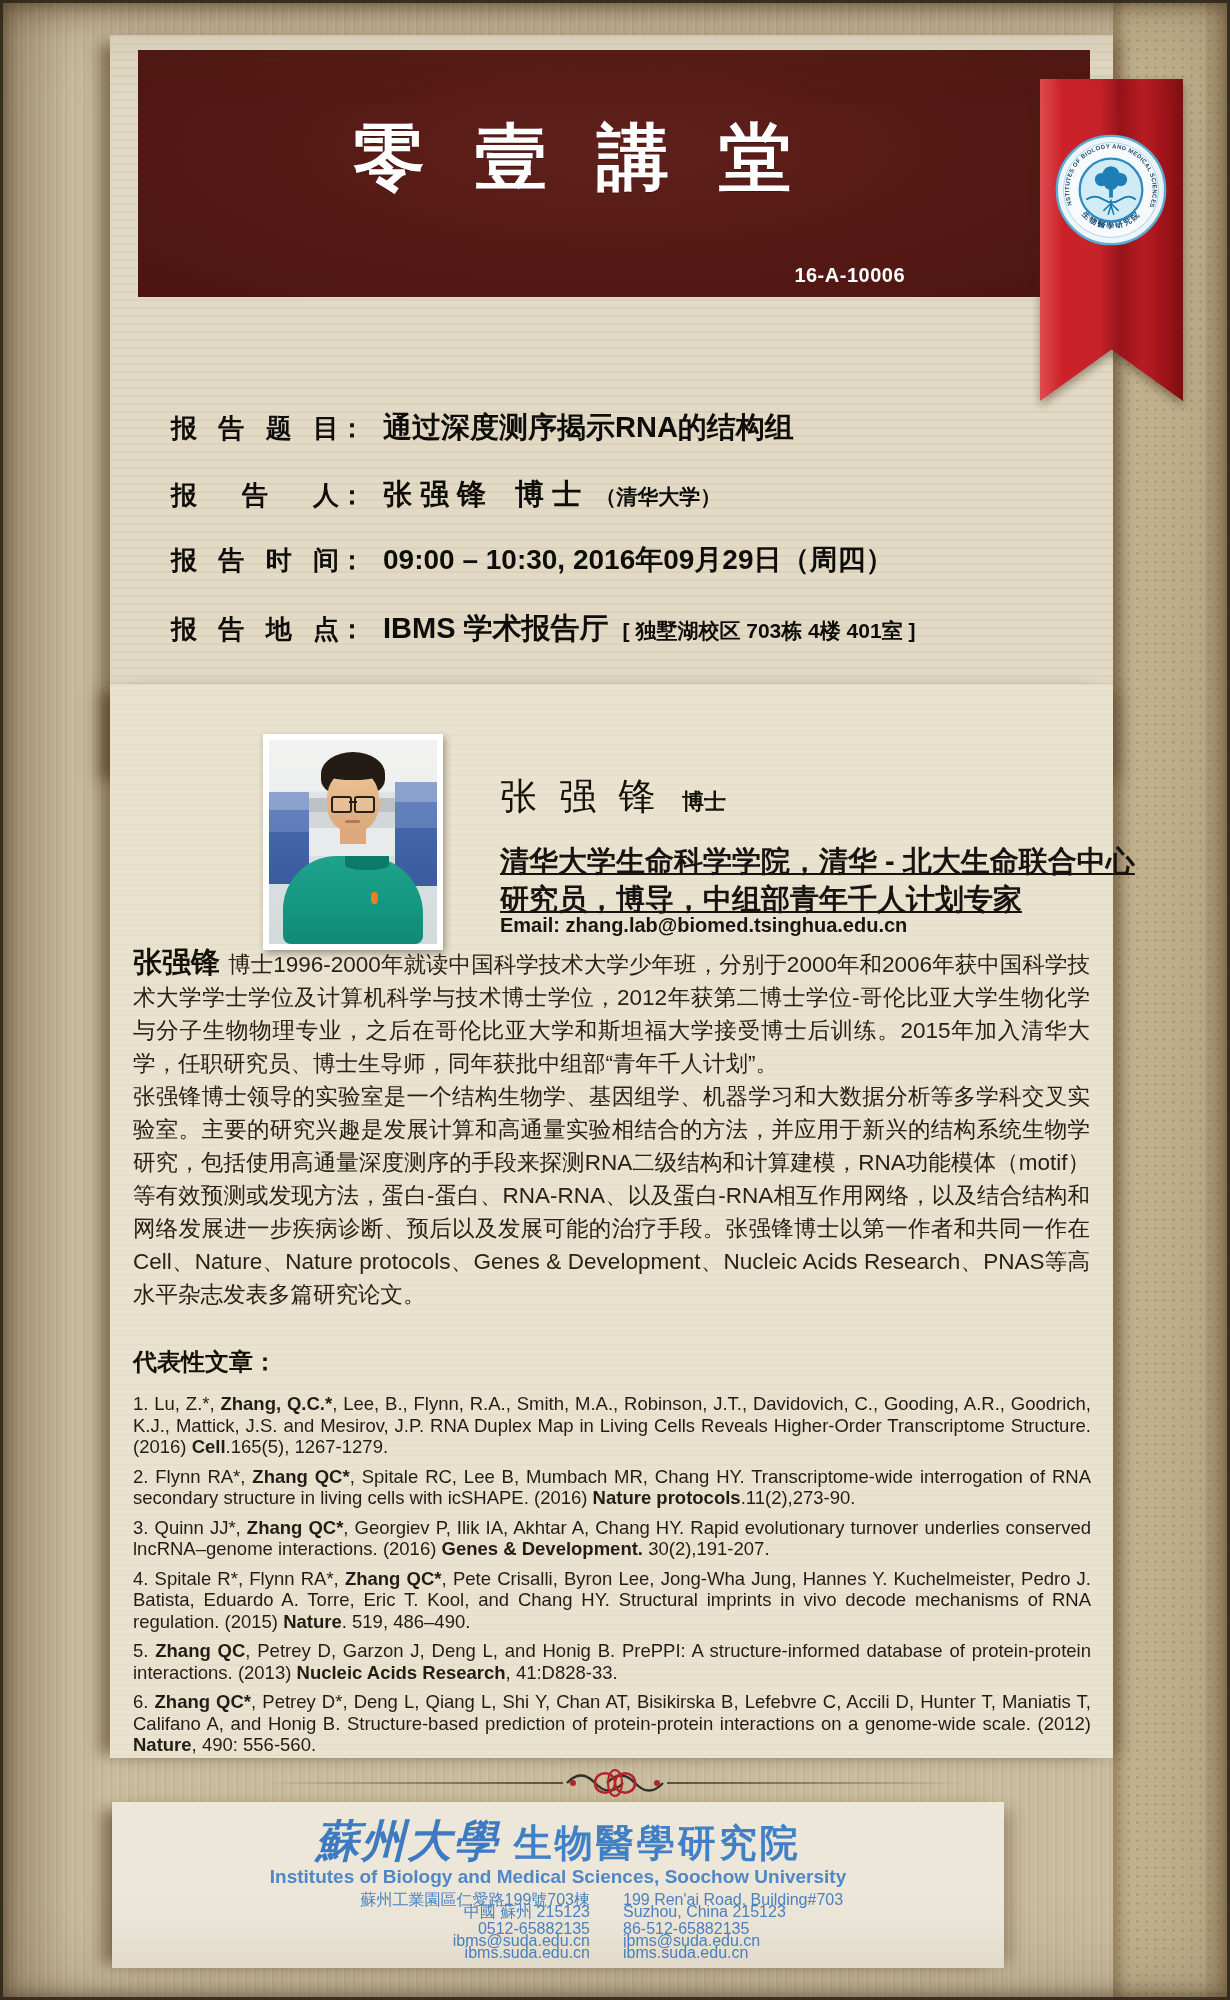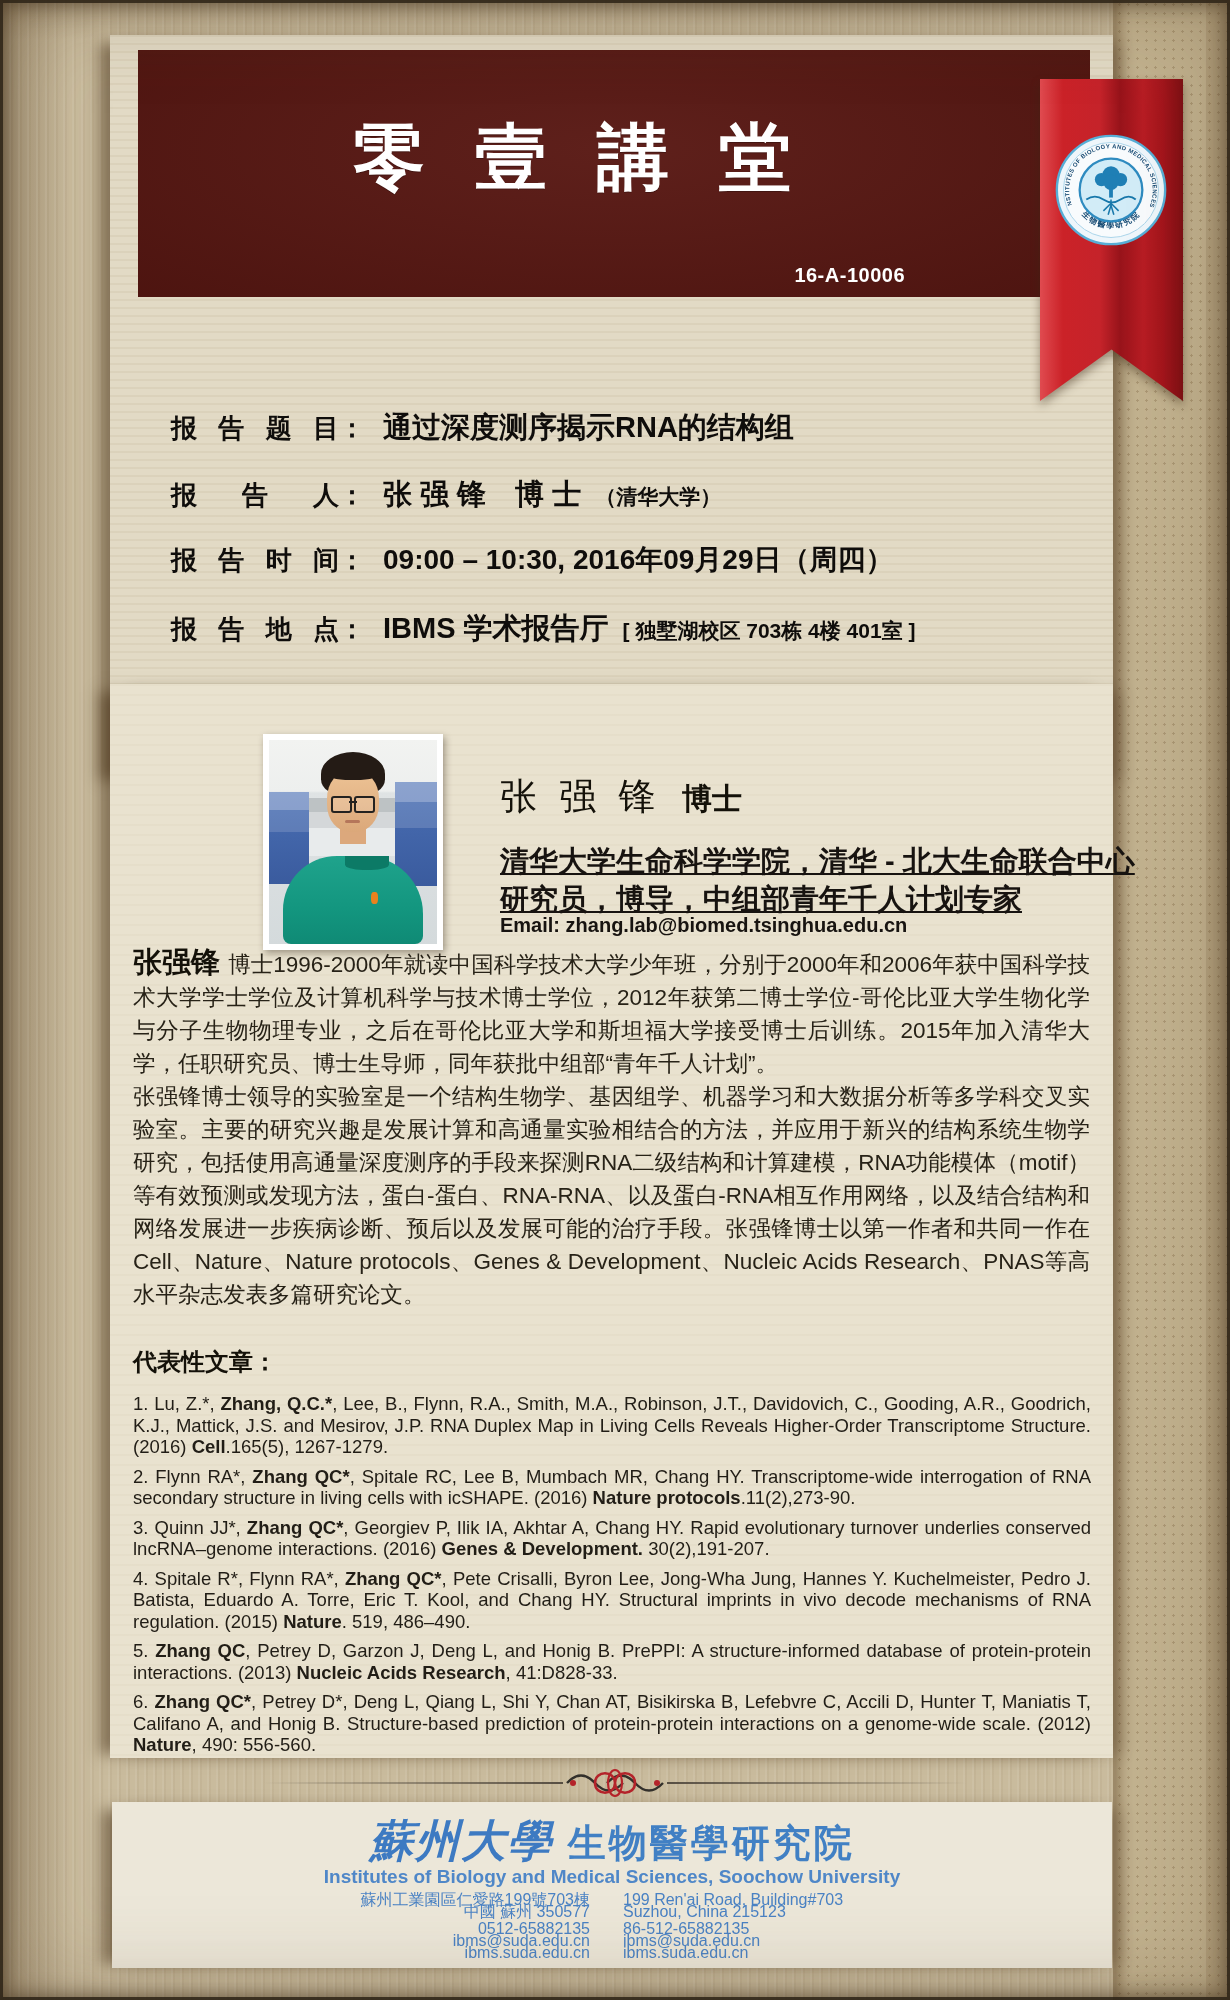--- a/index.html
+++ b/index.html
@@ -18,21 +18,21 @@
     background-color:#c2b28f;
     background-image:radial-gradient(rgba(110,85,50,.28) 1.2px, rgba(0,0,0,0) 1.4px);
     background-size:9px 9px;
     border-left:2px solid rgba(100,75,45,.4);
     box-shadow:inset 10px 0 12px -5px rgba(90,65,35,.45), inset -26px 0 0 rgba(120,95,60,.18);}
   .panel{position:absolute;z-index:3;box-shadow:-16px 2px 14px -6px rgba(70,48,22,.55), 14px 2px 14px -6px rgba(70,48,22,.30);}
   .panel-top{left:110px;top:35px;width:1003px;height:749px;background:#e2dac5;
     background-image:repeating-linear-gradient(180deg, rgba(172,155,120,.13) 0 2px, rgba(0,0,0,0) 2px 8px);}
   .panel-bio{left:110px;top:684px;width:1003px;height:1074px;background:#e9e2cf;
     background-image:repeating-linear-gradient(180deg, rgba(190,175,140,.08) 0 2px, rgba(0,0,0,0) 2px 10px);}
-  .panel-footer{left:112px;top:1802px;width:1000px;height:166px;background:#ece7d9;}
+  .panel-footer{left:112px;top:1802px;width:892px;height:166px;background:#ece7d9;}
 
   
   .maroon{position:absolute;left:28px;top:15px;width:952px;height:247px;background:#581712;
     background-image:radial-gradient(ellipse at 50% 40%, rgba(255,255,255,.04), rgba(0,0,0,.12));}
   .hdr-title{position:absolute;left:215px;top:60px;color:#ffffff;font-size:72px;font-weight:700;
     letter-spacing:50px;white-space:nowrap;text-shadow:0 1px 0 rgba(0,0,0,.25);}
   .hdr-code{position:absolute;right:185px;bottom:10px;color:#ffffff;font-size:20px;font-weight:700;letter-spacing:.5px;}
   .ribbon{position:absolute;left:930px;top:44px;width:143px;height:322px;z-index:8;filter:drop-shadow(0 5px 5px rgba(60,40,20,.45));}
   .ribbon-body{position:absolute;inset:0;
     background:linear-gradient(90deg,#e04b50 0%,#cb2228 16%,#c5232a 42%,#97131a 56%,#b81d24 72%,#a3141b 86%,#7e0d12 100%);
@@ -65,21 +65,21 @@
   .lens.a{left:1px}.lens.b{right:1px}
   .bridge{position:absolute;left:19px;top:5px;width:8px;height:2px;background:#242220;}
   .mouth{position:absolute;left:76px;top:80px;width:15px;height:3px;background:#b5765a;border-radius:2px;}
   .neck{position:absolute;left:71px;top:88px;width:26px;height:16px;background:#dca87c;}
   .shirt{position:absolute;left:14px;bottom:0;width:140px;height:88px;
     background:linear-gradient(180deg,#1fa38c,#13967f 60%,#0f8a75);border-radius:54px 58px 8px 8px;}
   .collar{position:absolute;left:62px;top:0;width:44px;height:14px;background:#0c7a66;border-radius:0 0 40% 40%;}
   .polo-logo{position:absolute;left:88px;top:36px;width:7px;height:12px;background:#e8821e;border-radius:40%;}
 
   .name-cn{font-size:37px;font-weight:400;color:#141109;letter-spacing:6px;}
-  .name-deg{font-size:30px;font-weight:800;color:#141109;margin-left:16px;}
+  .name-deg{font-size:22px;font-weight:800;color:#141109;margin-left:16px;}
   .aff{position:absolute;left:390px;font-size:29px;font-weight:700;color:#171310;white-space:nowrap;text-decoration:underline;}
   .email{position:absolute;left:390px;font-size:20px;font-weight:700;color:#171310;}
 
   .bio{position:absolute;left:23px;top:262px;width:957px;color:#272217;font-size:22.5px;line-height:33px;text-align:justify;}
   .bio p{margin:0;}
   .bio .lead{font-size:29px;font-weight:800;color:#141109;margin-right:8px;}
 
   .pub-head{position:absolute;left:23px;top:662px;font-size:24px;font-weight:800;color:#141109;}
   .pubs{position:absolute;left:23px;top:702px;width:958px;color:#211d16;font-size:18.5px;line-height:21.5px;text-align:justify;}
   .pubs p{margin:7px 0 8px 0;}
@@ -237,21 +237,21 @@
   </div>
 
   <div class="panel panel-footer">
     <div class="f-logo-row">
       <span class="f-script">蘇州大學</span>
       <span class="f-cn">生物醫學研究院</span>
     </div>
     <div class="f-en">Institutes of Biology and Medical Sciences, Soochow University</div>
     <div class="f-col cn">
       <div>蘇州工業園區仁愛路199號703棟</div>
-      <div>中國 蘇州 350577</div>
+      <div>中國 蘇州 215123</div>
       <div class="gap">0512-65882135</div>
       <div>ibms@suda.edu.cn</div>
       <div>ibms.suda.edu.cn</div>
     </div>
     <div class="f-col en">
       <div>199 Ren'ai Road, Building#703</div>
       <div>Suzhou, China  215123</div>
       <div class="gap">86-512-65882135</div>
       <div>ibms@suda.edu.cn</div>
       <div>ibms.suda.edu.cn</div>

